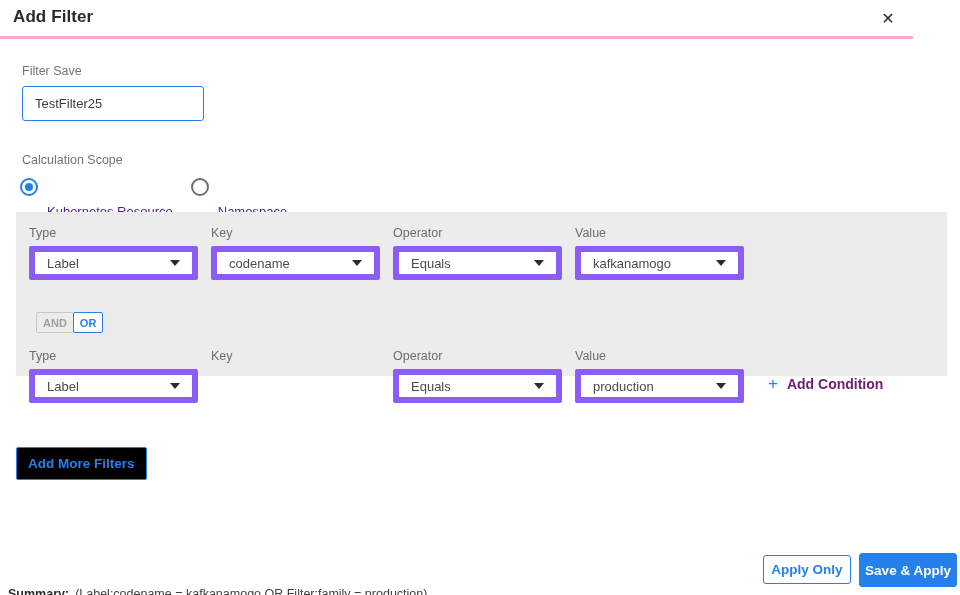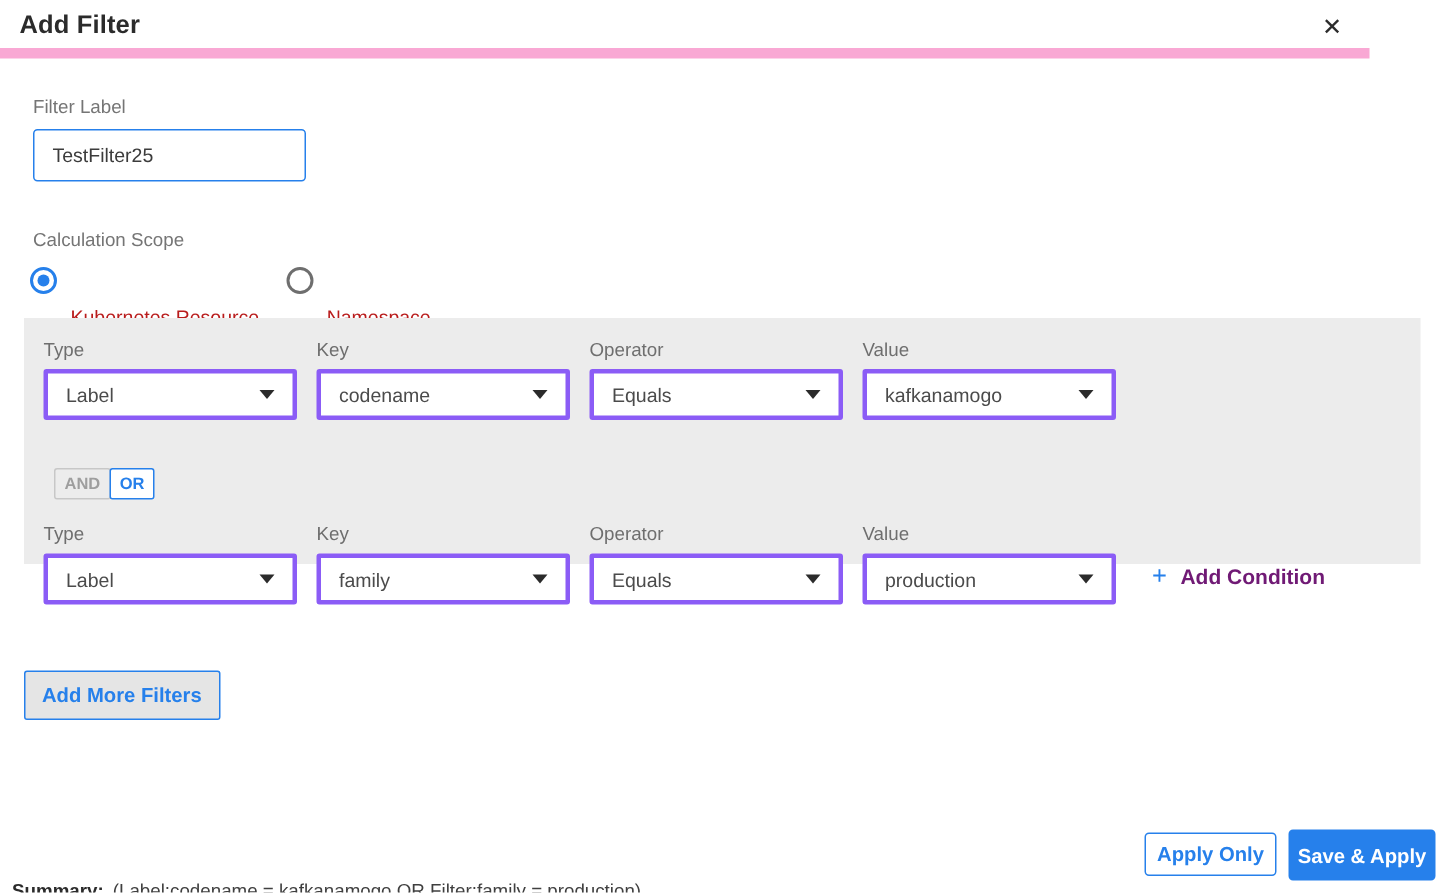--- a/index.html
+++ b/index.html
@@ -6,21 +6,21 @@
   html,body { width:960px; height:595px; background:#fff; }
   body {
     font-family:"Liberation Sans", sans-serif;
     color:#4b4b4b;
     position:relative;
     overflow:hidden;
   }
   .dialog { position:absolute; inset:0; background:#fff; }
 
   
-  .header { position:absolute; top:0; left:0; width:913px; height:39px; border-bottom:7px solid #f9a8d4; background:#fff; }
+  .header { position:absolute; top:0; left:0; width:913px; height:39px; border-bottom:3px solid #f9a8d4; background:#fff; }
   .header-title { position:absolute; left:13px; top:7px; font-size:17px; font-weight:700; color:#2b2b2b; letter-spacing:.1px; }
   .close-btn { position:absolute; right:12px; top:6px; width:26px; height:26px; display:flex; align-items:center; justify-content:center; cursor:pointer; }
   .close-btn span { font-size:16px; color:#2c2c2c; line-height:1; }
 
   
   .field-label { font-size:12.5px; color:#757575; }
 
   
   .filter-name-label { position:absolute; left:22px; top:64px; }
   .filter-name-input {
@@ -33,28 +33,28 @@
   
   .calc-scope-label { position:absolute; left:22px; top:153px; }
   .radio-row { position:absolute; left:20px; top:176px; display:flex; align-items:center; gap:18px; height:22px; }
   .radio-option { display:flex; align-items:center; gap:9px; cursor:pointer; }
   .radio-circle { width:18px; height:18px; border-radius:50%; border:2px solid #6e6e6e; background:#fff; position:relative; flex:0 0 auto; }
   .radio-circle.selected { border-color:#2680eb; }
   .radio-circle.selected::after {
     content:""; position:absolute; left:50%; top:50%; width:8px; height:8px;
     margin:-4px 0 0 -4px; border-radius:50%; background:#2680eb;
   }
-  .radio-label { font-size:13px; color:#b91c1c;margin-top:48px; }
+  .radio-label { font-size:13px; color:#4c1d95;margin-top:48px; }
 
   
   .cond-panel { position:absolute; left:16px; top:212px; width:931px; height:164px; background:#ececec;padding-left:32px; }
   .cond-col { position:absolute; width:169px; }
   .cond-col .field-label { display:block; margin-bottom:6px; color:#6e6e6e; }
   .select {
-    height:34px; width:169px; background:#fff; border:3px solid #8b5cf6; border-radius:2px;
+    height:34px; width:169px; background:#fff; border:6px solid #8b5cf6; border-radius:2px;
     display:flex; align-items:center; justify-content:space-between;
     padding:0 12px; cursor:pointer;
   }
   .select-text { font-size:13px; color:#4b4b4b; }
   .caret { width:0; height:0; border-left:5px solid transparent; border-right:5px solid transparent; border-top:6px solid #2b2b2b; flex:0 0 auto; }
 
   .row1 { top:14px; } .row2 { top:137px; }
   .c1 { left:13px; } .c2 { left:195px; } .c3 { left:377px; } .c4 { left:559px; }
 
   
@@ -67,21 +67,21 @@
   .logic-btn.or { border:1px solid #2680eb; color:#2680eb; background:#fff; }
 
   
   .add-condition { position:absolute; left:752px; top:163px; display:flex; align-items:center; gap:9px; cursor:pointer; }
   .add-condition .plus { font-size:17px; font-weight:400; color:#2680eb; line-height:1; }
   .add-condition .lbl { font-size:14px; font-weight:700; color:#701a75; }
 
   
   .add-more-filters {
     position:absolute; left:16px; top:447px; height:33px; padding:0 11px;
-    display:inline-flex; align-items:center; background:#e5e5e5;
+    display:inline-flex; align-items:center; background:#000000;
     border:1px solid #2680eb; border-radius:2px; cursor:pointer;
     font-size:13.5px; font-weight:700; color:#2680eb;
   }
 
   
   .summary { position:absolute; left:8px; top:563px; font-size:12.5px; display:flex; gap:6px; align-items:baseline; }
   .summary .summary-label { font-weight:700; color:#2b2b2b;margin-top:24px; }
   .summary .summary-text { color:#3f3f3f; }
   .apply-only-btn {
     position:absolute; left:763px; top:555px; width:88px; height:29px;
@@ -101,21 +101,21 @@
 
 <div class="dialog">
 
   <div class="header">
     <div class="header-title">Add Filter</div>
     <div class="close-btn">
       <span>✕</span>
     </div>
   </div>
 
-  <div class="field-label filter-name-label">Filter Label</div>
+  <div class="field-label filter-name-label">Filter Save</div>
   <input class="filter-name-input" type="text" value="TestFilter25" style="">
 
   <div class="field-label calc-scope-label">Calculation Scope</div>
   <div class="radio-row">
     <div class="radio-option">
       <span class="radio-circle selected"></span>
       <span class="radio-label">Kubernetes Resource</span>
     </div>
     <div class="radio-option">
       <span class="radio-circle"></span>
@@ -161,24 +161,20 @@
 
     <div class="cond-col row2 c1">
       <span class="field-label">Type</span>
       <div class="select">
         <span class="select-text">Label</span>
         <span class="caret"></span>
       </div>
     </div>
     <div class="cond-col row2 c2">
       <span class="field-label">Key</span>
-      <div class="select">
-        <span class="select-text">family</span>
-        <span class="caret"></span>
-      </div>
     </div>
     <div class="cond-col row2 c3">
       <span class="field-label">Operator</span>
       <div class="select">
         <span class="select-text">Equals</span>
         <span class="caret"></span>
       </div>
     </div>
     <div class="cond-col row2 c4">
       <span class="field-label">Value</span>

